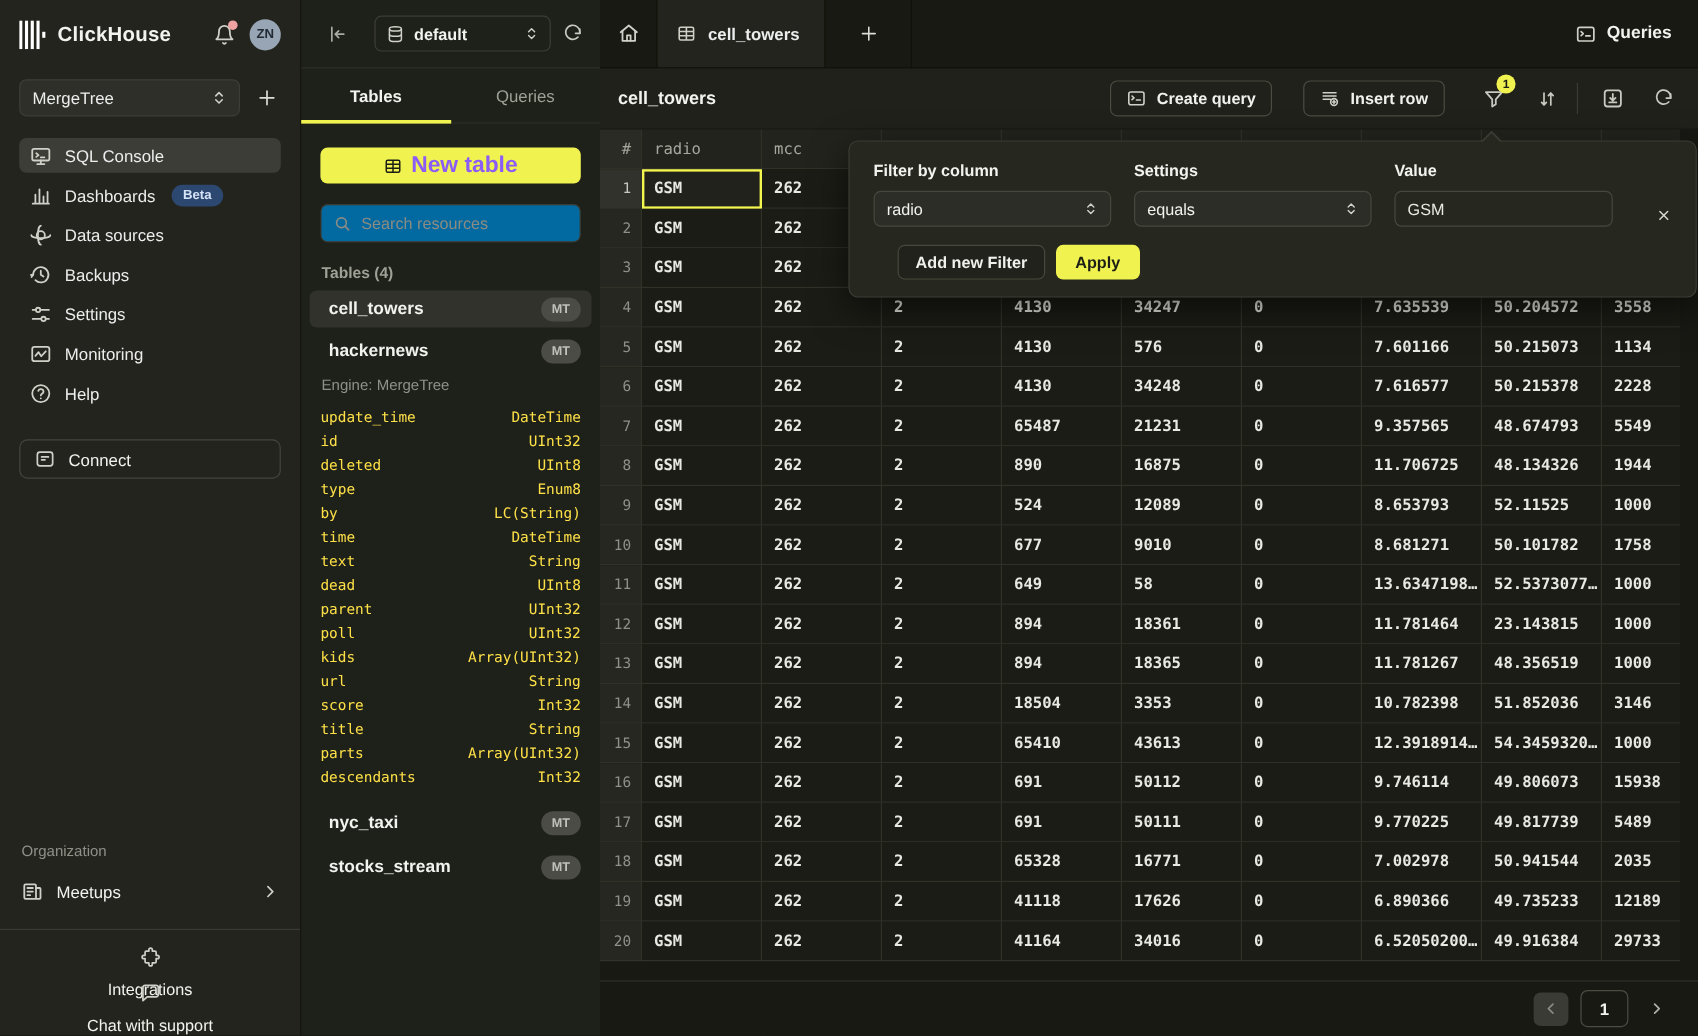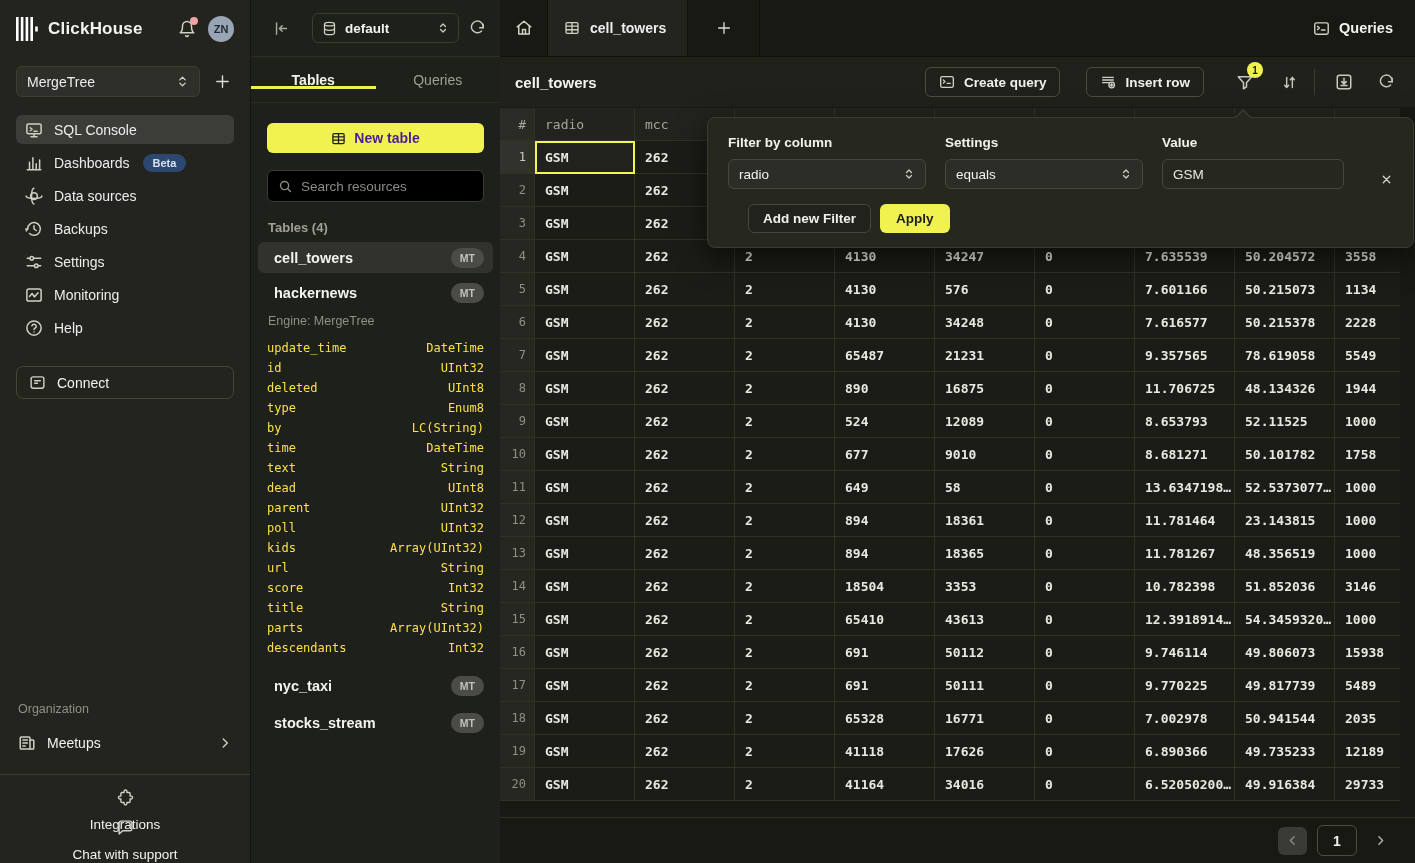--- a/index.html
+++ b/index.html
@@ -65,31 +65,31 @@
   }
   .panel-top {
     height:57px; flex:none; display:flex; align-items:center; gap:10px;
     padding:0 14px 0 22px; border-bottom:1px solid #2c2e25;
   }
   .db-select {
     flex:1; height:30px; border:1px solid #3c3e35; border-radius:6px; margin-left:12px;
     display:flex; align-items:center; gap:8px; padding:0 9px; cursor:pointer;
   }
   .db-select .lbl { flex:1; font-size:13.5px; font-weight:bold; }
-  .panel-tabs { height:46px; flex:none; display:flex; border-bottom:1px solid #2c2e25;align-items:center; }
+  .panel-tabs { height:46px; flex:none; display:flex; border-bottom:1px solid #2c2e25; }
   .ptab { flex:1; display:flex; align-items:center; justify-content:center; font-size:14px; color:#9fa096; cursor:pointer; position:relative; }
   .ptab.active { color:#f2f3ee; font-weight:bold; }
   .ptab.active::after { content:""; position:absolute; left:0; right:0; bottom:-1px; height:3px; background:#f0f34f; }
   .panel-body { flex:1; padding:20px 16px; overflow:hidden; }
   .new-table-btn {
-    height:30px; background:#f0f34f; color:#4c1d95; border-radius:6px; font-weight:bold; font-size:14px;
+    height:30px; background:#f0f34f; color:#8b5cf6; border-radius:6px; font-weight:bold; font-size:19px;
     display:flex; align-items:center; justify-content:center; gap:8px; cursor:pointer;
   }
   .search-box {
-    margin-top:17px; height:32px; border:1px solid #3a3c33; border-radius:6px; background:#000000;
+    margin-top:17px; height:32px; border:1px solid #3a3c33; border-radius:6px; background:#0369a1;
     display:flex; align-items:center; gap:8px; padding:0 10px;
   }
   .search-box input {
     flex:1; background:transparent; border:none; outline:none; color:#e8e9e2; font-size:13.5px;
     font-family:"Liberation Sans",sans-serif;
   }
   .search-box input::placeholder { color:#8b8c83; }
   .tables-label { margin:18px 1px 7px; color:#9fa096; font-size:13px; font-weight:bold; }
   .tbl-row { height:31px; display:flex; align-items:center; padding:0 9px 0 16px; border-radius:6px; cursor:pointer; margin:0 -9px 2px; }
   .tbl-row.selected { background:#31322c; }
@@ -624,21 +624,21 @@
         </div>
         <div class="grow">
           <div class="gcell gidx w-idx">7</div>
           <div class="gcell gdata w-c">GSM</div>
           <div class="gcell gdata w-c">262</div>
           <div class="gcell gdata w-c">2</div>
           <div class="gcell gdata w-c">65487</div>
           <div class="gcell gdata w-c">21231</div>
           <div class="gcell gdata w-c">0</div>
           <div class="gcell gdata w-c">9.357565</div>
-          <div class="gcell gdata w-c">78.619058</div>
+          <div class="gcell gdata w-c">48.674793</div>
           <div class="gcell gdata w-last">5549</div>
         </div>
         <div class="grow">
           <div class="gcell gidx w-idx">8</div>
           <div class="gcell gdata w-c">GSM</div>
           <div class="gcell gdata w-c">262</div>
           <div class="gcell gdata w-c">2</div>
           <div class="gcell gdata w-c">890</div>
           <div class="gcell gdata w-c">16875</div>
           <div class="gcell gdata w-c">0</div>

